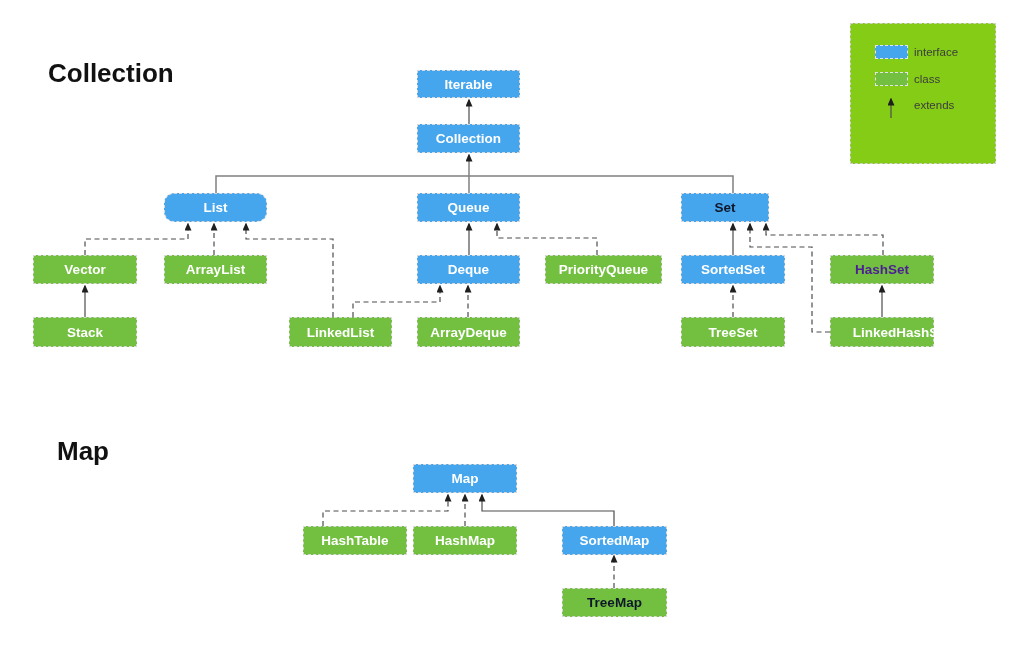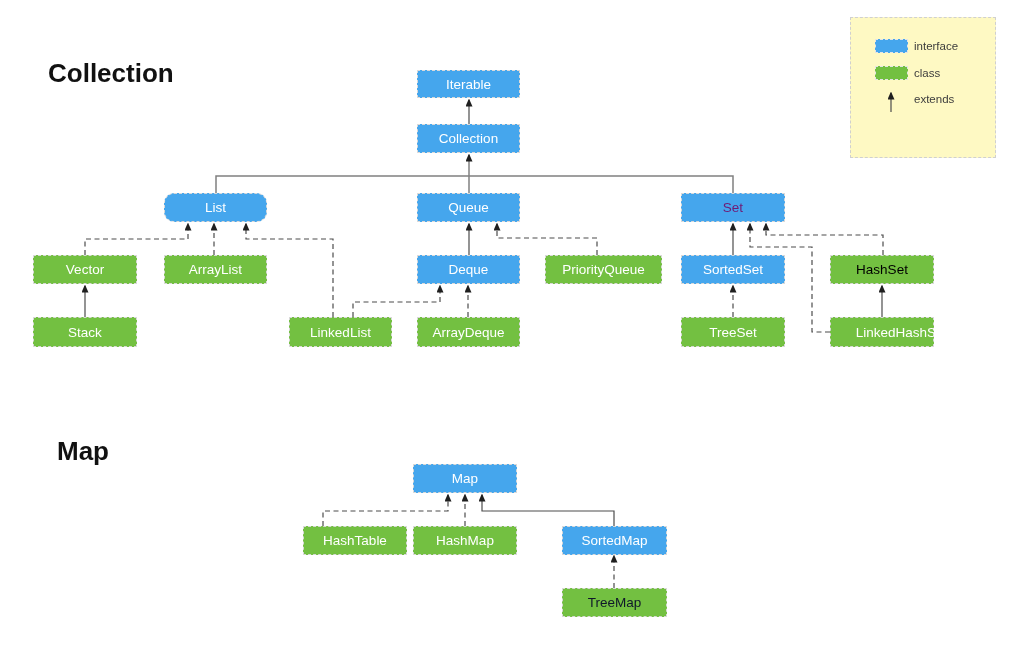--- a/index.html
+++ b/index.html
@@ -26,32 +26,33 @@
     position: absolute;
     display: flex;
     align-items: center;
     justify-content: center;
     color: #ffffff;
     font-size: 13.5px;
     box-sizing: border-box;
     border: 1px dashed #d9d9d9;
     text-align: center;
     white-space: nowrap;
+    font-weight: bold;
   }
   .node.interface { background: var(--interface-fill); }
   .node.class { background: var(--class-fill); }
   #legend {
     position: absolute;
     left: 850px;
-    top: 17px;
+    top: 23px;
     width: 146px;
     height: 141px;
     box-sizing: border-box;
     border: 1px dashed #d0d0d0;
-    background: #fef9c3;
+    background: #84cc16;
   }
   .legend-row {
     position: absolute;
     left: 0;
     width: 100%;
     height: 27px;
     display: flex;
     align-items: center;
   }
   .legend-key {
@@ -109,27 +110,27 @@
       <polyline points="323,526 323,511 448,511 448,495" fill="none" stroke="#4c4c4c" stroke-width="1.2" stroke-dasharray="5 3.5" marker-end="url(#arrowhead)"></polyline>
       <polyline points="465,526 465,495" fill="none" stroke="#4c4c4c" stroke-width="1.2" stroke-dasharray="5 3.5" marker-end="url(#arrowhead)"></polyline>
       <polyline points="614,588 614,556" fill="none" stroke="#4c4c4c" stroke-width="1.2" stroke-dasharray="5 3.5" marker-end="url(#arrowhead)"></polyline>
     </svg>
 
   <div id="node-layer">
       <div class="node interface" style="left: 417px; top: 70px; width: 103px; height: 28px; color: rgb(255, 255, 255);">Iterable</div>
       <div class="node interface" style="left: 417px; top: 124px; width: 103px; height: 29px; color: rgb(255, 255, 255);">Collection</div>
       <div class="node interface" style="left: 164px; top: 193px; width: 103px; height: 29px; color: rgb(255, 255, 255); border-radius: 10px;">List</div>
       <div class="node interface" style="left: 417px; top: 193px; width: 103px; height: 29px; color: rgb(255, 255, 255);">Queue</div>
-      <div class="node interface" style="left: 681px; top: 193px; width: 104px; height: 29px; color: #701a75;">Set</div>
+      <div class="node interface" style="left: 681px; top: 193px; width: 88px; height: 29px; color: #0f172a;">Set</div>
       <div class="node class" style="left: 33px; top: 255px; width: 104px; height: 29px; color: rgb(255, 255, 255);">Vector</div>
       <div class="node class" style="left: 164px; top: 255px; width: 103px; height: 29px; color: rgb(255, 255, 255);">ArrayList</div>
       <div class="node interface" style="left: 417px; top: 255px; width: 103px; height: 29px; color: rgb(255, 255, 255);">Deque</div>
       <div class="node class" style="left: 545px; top: 255px; width: 117px; height: 29px; color: rgb(255, 255, 255);">PriorityQueue</div>
       <div class="node interface" style="left: 681px; top: 255px; width: 104px; height: 29px; color: rgb(255, 255, 255);">SortedSet</div>
-      <div class="node class" style="left: 830px; top: 255px; width: 104px; height: 29px; color: #000000;">HashSet</div>
+      <div class="node class" style="left: 830px; top: 255px; width: 104px; height: 29px; color: #4c1d95;">HashSet</div>
       <div class="node class" style="left: 33px; top: 317px; width: 104px; height: 30px; color: rgb(255, 255, 255);">Stack</div>
       <div class="node class" style="left: 289px; top: 317px; width: 103px; height: 30px; color: rgb(255, 255, 255);">LinkedList</div>
       <div class="node class" style="left: 417px; top: 317px; width: 103px; height: 30px; color: rgb(255, 255, 255);">ArrayDeque</div>
       <div class="node class" style="left: 681px; top: 317px; width: 104px; height: 30px; color: rgb(255, 255, 255);">TreeSet</div>
       <div class="node class" style="left: 830px; top: 317px; width: 104px; height: 30px; color: rgb(255, 255, 255); padding-left: 39px;">LinkedHashSet</div>
       <div class="node interface" style="left: 413px; top: 464px; width: 104px; height: 29px; color: rgb(255, 255, 255);">Map</div>
       <div class="node class" style="left: 271px; top: 526px; width: 104px; height: 29px; color: rgb(255, 255, 255); margin-left: 32px;">HashTable</div>
       <div class="node class" style="left: 413px; top: 526px; width: 104px; height: 29px; color: rgb(255, 255, 255);">HashMap</div>
       <div class="node interface" style="left: 562px; top: 526px; width: 105px; height: 29px; color: rgb(255, 255, 255);">SortedMap</div>
       <div class="node class" style="left: 562px; top: 588px; width: 105px; height: 29px; color: #0f172a;">TreeMap</div>

